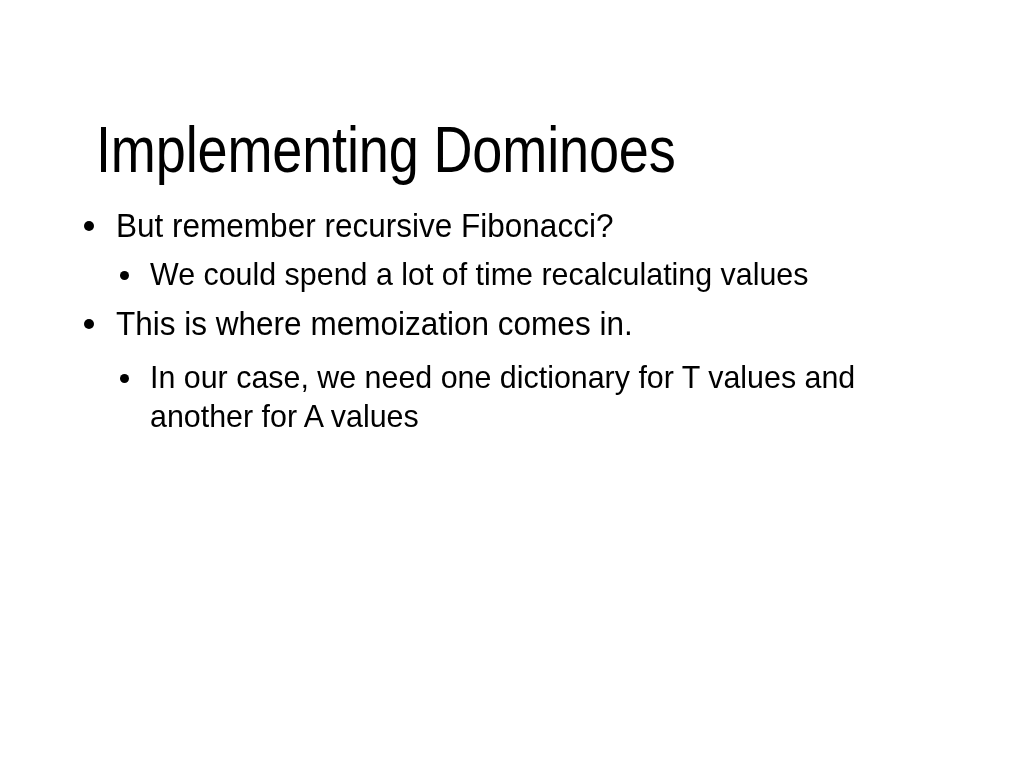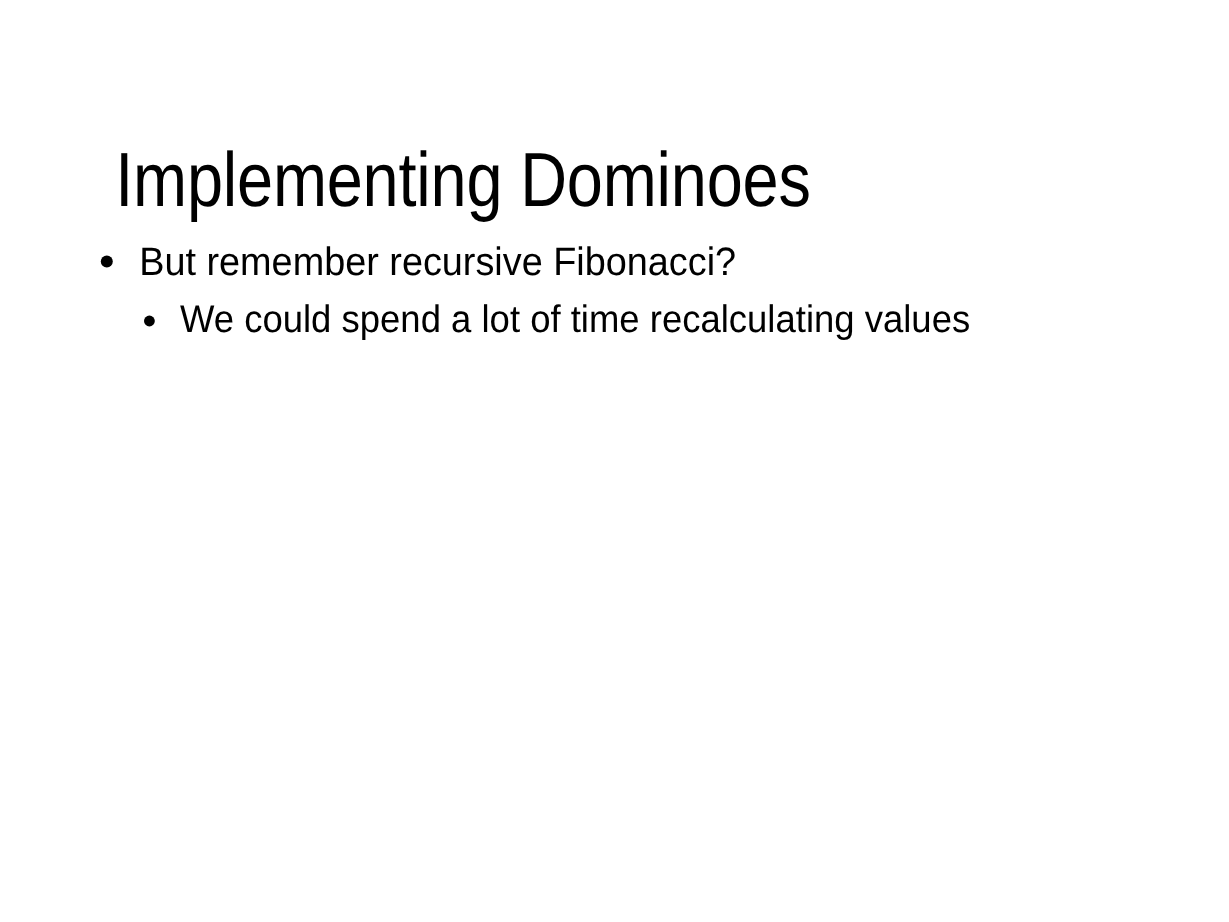--- a/index.html
+++ b/index.html
@@ -98,21 +98,21 @@
     width: 9px;
     height: 9px;
   }
   .lvl2 .btext {
     font-size: 32px;
     line-height: 39px;
     transform: scaleX(0.95);
     max-width: 790px;
   }
 
-  .sp-a { margin-top: 2px; }
+  .sp-a { margin-top: 10px; }
   .sp-b { margin-top: 4px; }
   .sp-c { margin-top: 10px; }
   .sp-d { margin-top: 14px; }
 </style>
 </head>
 <body style="background: rgb(255, 255, 255); color: rgb(0, 0, 0);">
 
 <div class="slide" style="background: rgb(255, 255, 255);">
 
   <h1 class="slide-title">Implementing Dominoes</h1>
@@ -122,17 +122,25 @@
     <div class="bullet-row lvl1 sp-a">
       <span class="dot"></span>
       <span class="btext">But remember recursive Fibonacci?</span>
     </div>
 
     <div class="bullet-row lvl2 sp-b">
       <span class="dot"></span>
       <span class="btext">We could spend a lot of time recalculating values</span>
     </div>
 
+    <div class="bullet-row lvl1 sp-b">
+      <span class="dot"></span>
+      <span class="btext">This is where memoization comes in.</span>
+    </div>
 
 
+    <div class="bullet-row lvl2 sp-d">
+      <span class="dot"></span>
+      <span class="btext">In our case, we need one dictionary for T values and another for A values</span>
+    </div>
 
   </div>
 </div>
 
 </body></html>

